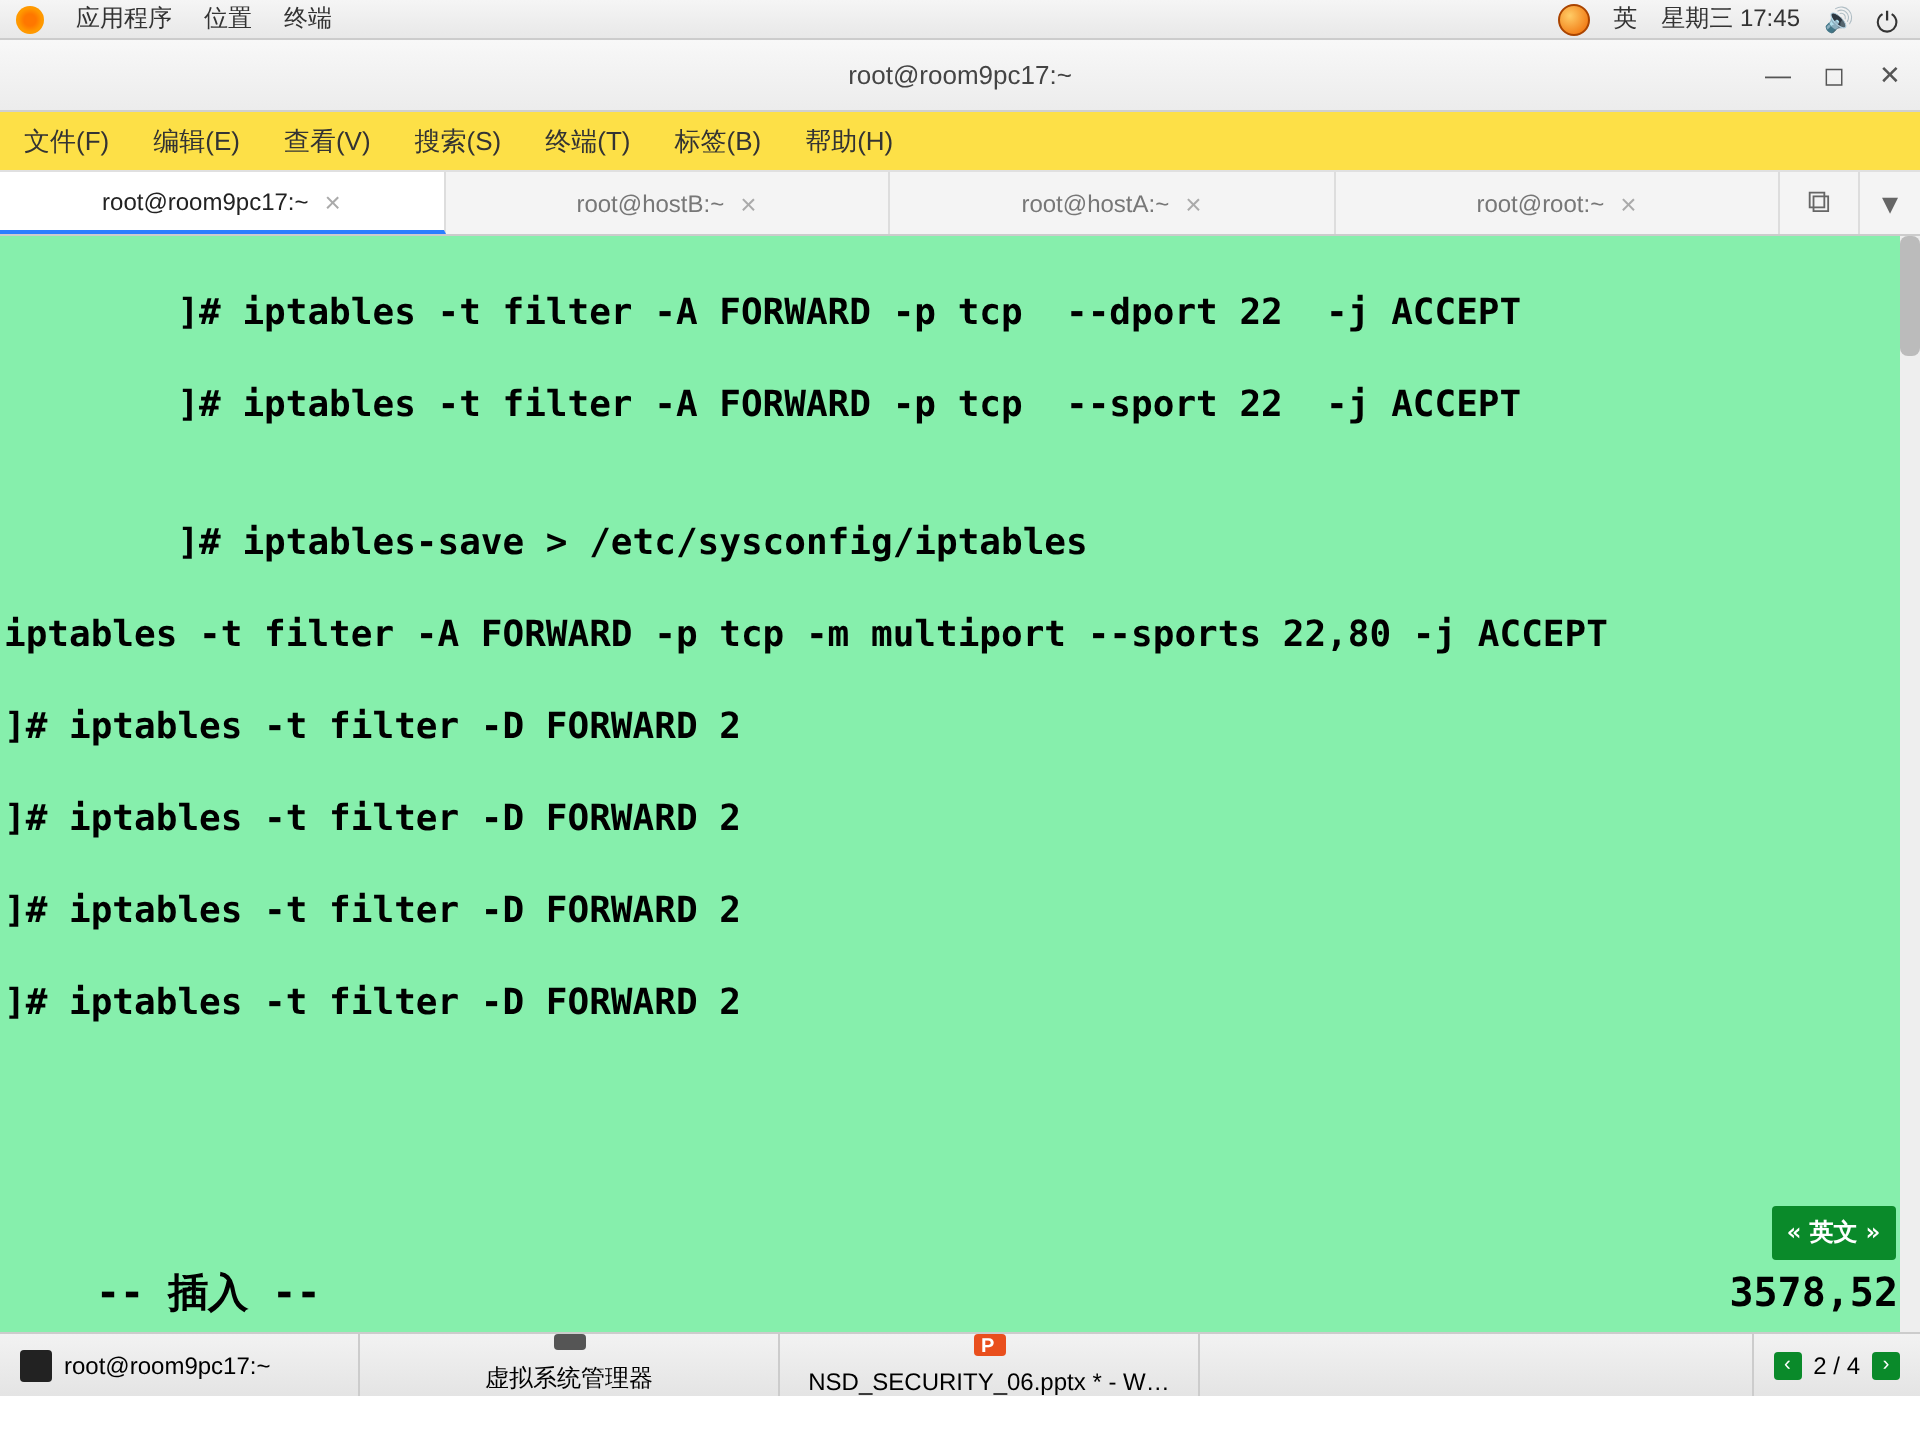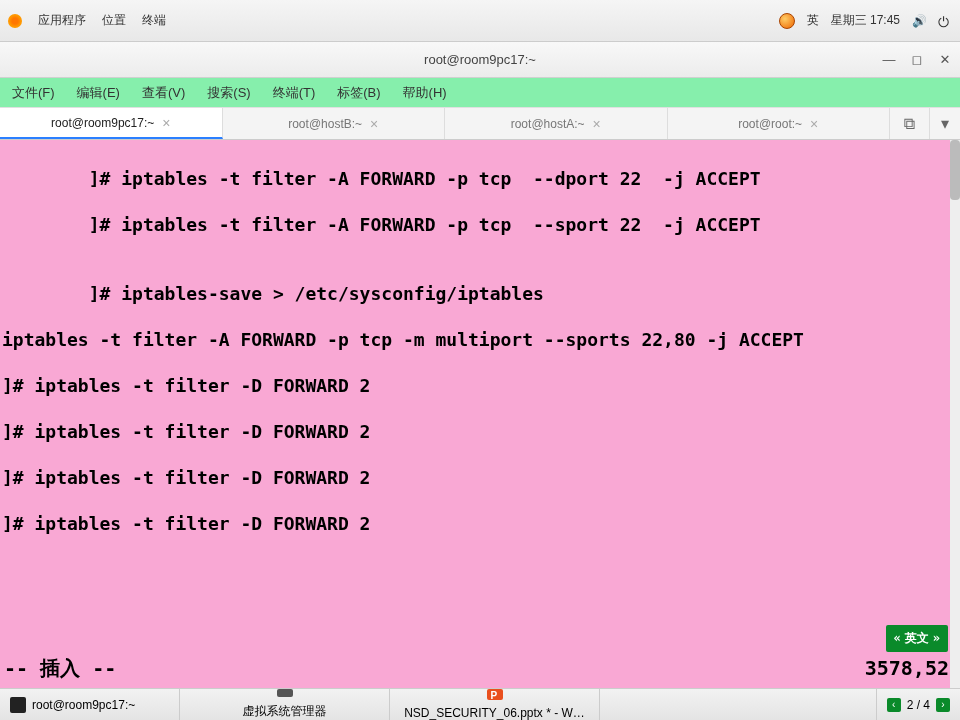--- a/index.html
+++ b/index.html
@@ -1,51 +1,51 @@
 <!DOCTYPE html>
 <html><head>
 <meta charset="utf-8">
 <style>
 * { margin: 0; padding: 0; box-sizing: border-box; }
 body { font-family: sans-serif; width: 960px; height: 720px; overflow: hidden; background: #fff; }
 
 
-.sysbar { height: 42px; background: linear-gradient(to bottom, #f5f5f5, #e8e8e8); border-bottom: 1px solid #ccc; display: flex; align-items: center; padding: 0 8px; font-size: 12px; color: #333; }
+.sysbar { height: 20px; background: linear-gradient(to bottom, #f5f5f5, #e8e8e8); border-bottom: 1px solid #ccc; display: flex; align-items: center; padding: 0 8px; font-size: 12px; color: #333; }
 .sysbar-left { display: flex; gap: 16px; align-items: center; }
 .sysbar-right { margin-left: auto; display: flex; gap: 12px; align-items: center; }
 .sys-icon { width: 14px; height: 14px; display: inline-block; }
 .apps-icon { width: 14px; height: 14px; background: radial-gradient(circle, #f70 30%, #f90 60%); border-radius: 50%; }
 .orange-circle { width: 16px; height: 16px; background: radial-gradient(circle at 35% 35%, #fc6, #e60); border-radius: 50%; border: 1px solid #a40; }
 .speaker-icon::before { content: "🔊"; font-size: 12px; }
 .power-icon::before { content: "⏻"; font-size: 14px; }
 
 
 .titlebar { height: 36px; background: linear-gradient(to bottom, #f8f8f8, #ececec); border-bottom: 1px solid #d0d0d0; display: flex; align-items: center; justify-content: center; position: relative; font-size: 13px; color: #444; }
 .win-controls { position: absolute; right: 8px; display: flex; gap: 14px; }
 .win-btn { width: 14px; height: 14px; cursor: pointer; color: #555; font-size: 13px; display: flex; align-items: center; justify-content: center; }
 
 
-.menubar { height: 30px; background: #86efac; border-bottom: 1px solid #e0e0e0; display: flex; align-items: center; padding: 0 6px; font-size: 13px; color: #333; gap: 10px; }
+.menubar { height: 30px; background: #fde047; border-bottom: 1px solid #e0e0e0; display: flex; align-items: center; padding: 0 6px; font-size: 13px; color: #333; gap: 10px; }
 .menubar span { padding: 2px 6px; cursor: pointer; }
 
 
 .tabbar { height: 32px; background: #f4f4f4; display: flex; align-items: stretch; border-bottom: 1px solid #ccc; }
 .tab { flex: 1; display: flex; align-items: center; justify-content: center; gap: 8px; font-size: 12px; color: #777; border-right: 1px solid #ddd; cursor: pointer; position: relative; }
 .tab.active { background: #fff; color: #222; border-bottom: 2px solid #2a7fff; }
 .tab-close { color: #aaa; font-size: 14px; }
 .tab-extra { width: 40px; display: flex; align-items: center; justify-content: center; color: #666; border-right: 1px solid #ddd; }
 .tab-menu { width: 30px; display: flex; align-items: center; justify-content: center; color: #666; }
 
 
-.terminal { height: 548px; background: #f9a8d4; font-family: "DejaVu Sans Mono", monospace; font-size: 18px; line-height: 23px; color: #000; padding: 4px 2px; white-space: pre; overflow: hidden; position: relative; font-weight: bold; }
+.terminal { height: 548px; background: #86efac; font-family: "DejaVu Sans Mono", monospace; font-size: 18px; line-height: 23px; color: #000; padding: 4px 2px; white-space: pre; overflow: hidden; position: relative; font-weight: bold; }
 .term-scrollbar { position: absolute; right: 0; top: 0; width: 10px; height: 100%; background: #eee; }
 .term-thumb { position: absolute; right: 0; top: 0; width: 10px; height: 60px; background: #bbb; border-radius: 4px; }
 
 .status-line { position: absolute; bottom: 8px; left: 0; right: 0; display: flex; align-items: center; font-family: monospace; font-size: 20px; font-weight: bold; }
-.status-left { padding-left: 4px; }
+.status-left { padding-left: 4px; margin-left: 44px; }
 .status-right { margin-left: auto; padding-right: 11px; }
 .ime-badge { position: absolute; right: 12px; bottom: 36px; background: #0a8a2a; color: #fff; font-size: 12px; padding: 2px 8px; border-radius: 2px; display: flex; align-items: center; gap: 4px; }
 
 
 .taskbar { height: 32px; background: linear-gradient(to bottom, #f2f2f2, #e4e4e4); border-top: 1px solid #ccc; display: flex; align-items: stretch; font-size: 12px; }
 .task-item { display: flex; align-items: center; gap: 6px; padding: 0 10px; border-right: 1px solid #ccc; cursor: pointer; min-width: 180px; }
 .task-item.wide { min-width: 210px; flex-direction: column; }
 .task-icon { width: 16px; height: 16px; display: inline-block; }
 .term-ico { background: #222; border-radius: 2px; }
 .vm-ico { background: #555; border-radius: 2px; }

